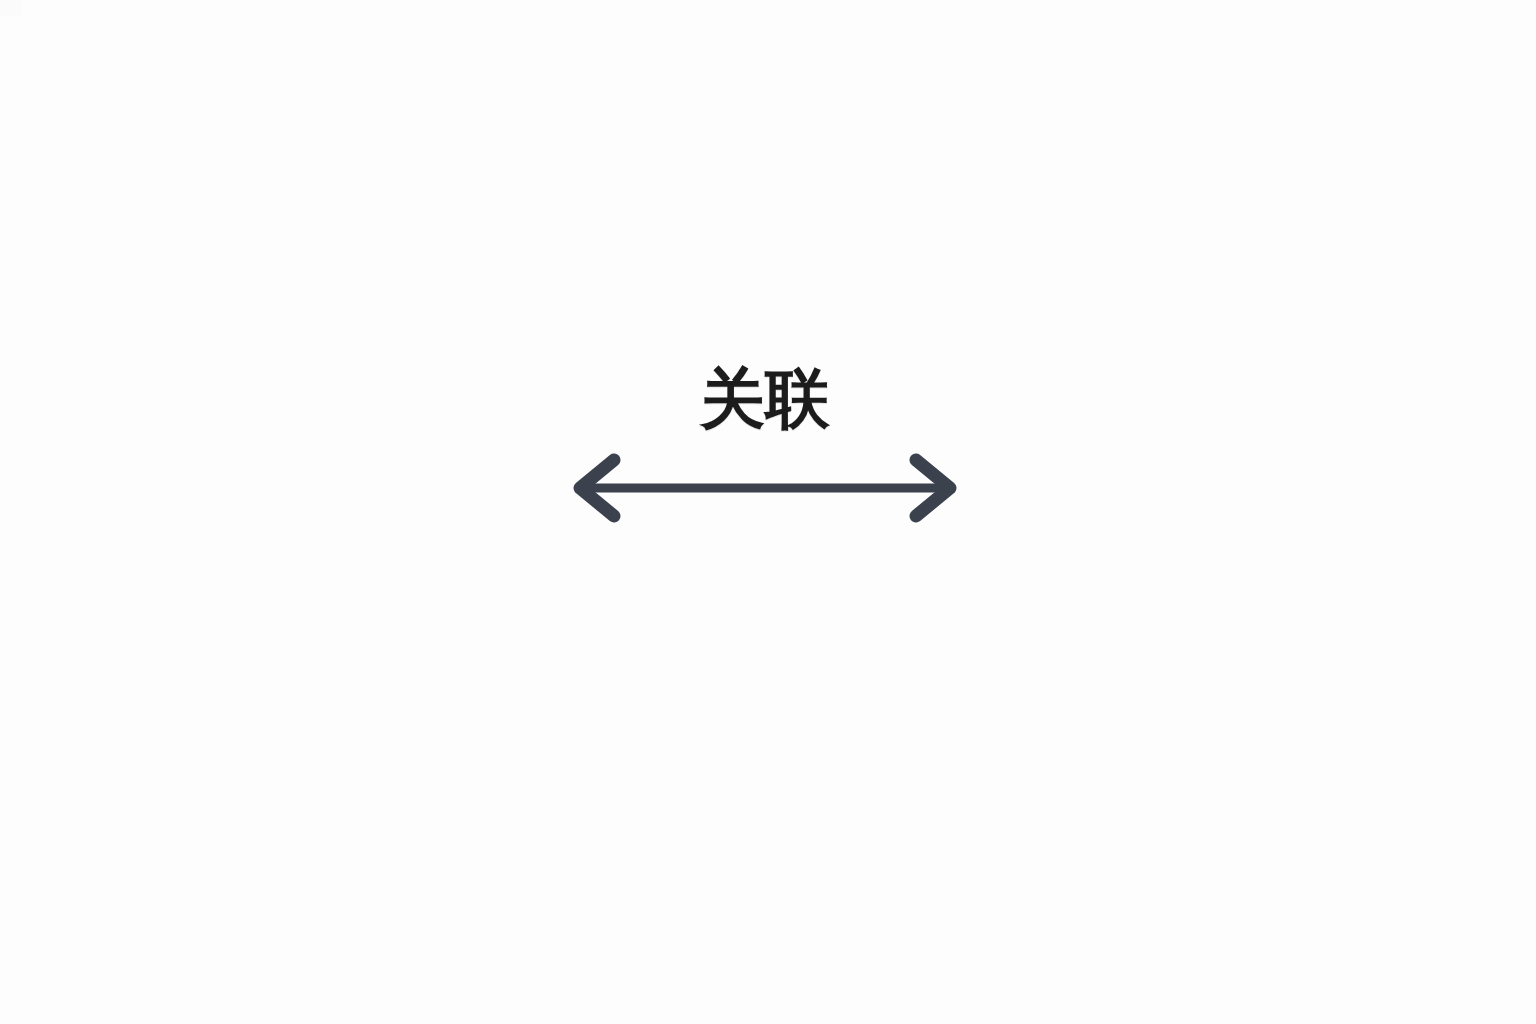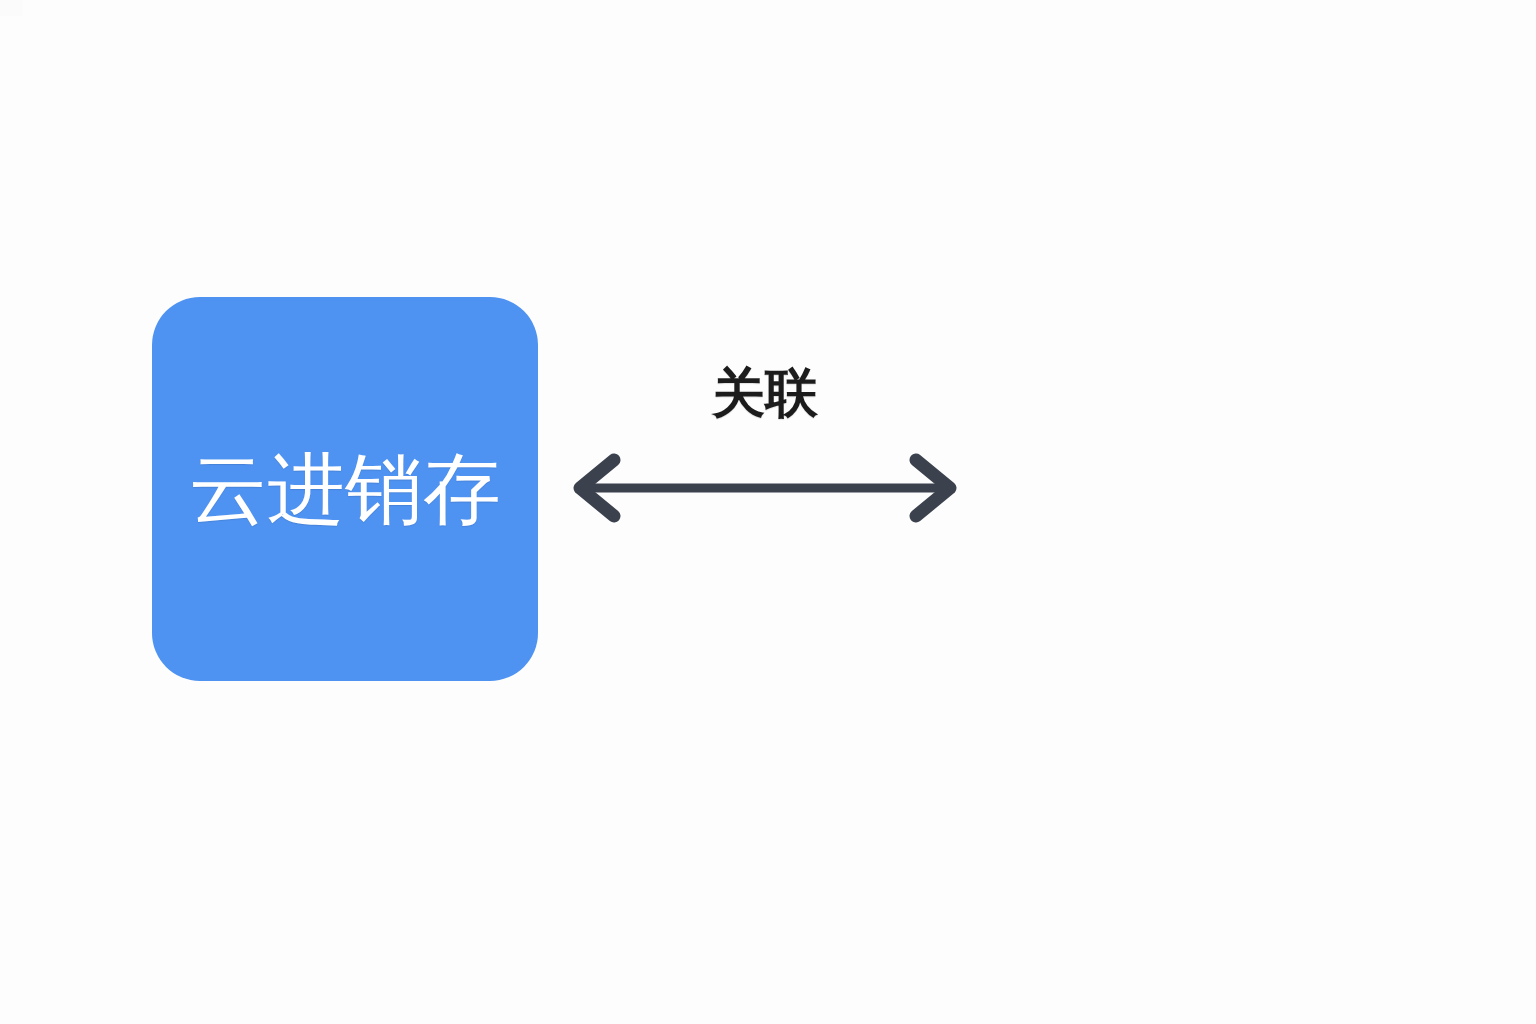--- a/index.html
+++ b/index.html
@@ -76,37 +76,34 @@
     height: 170px;
     overflow: visible;
   }
   .edge-label {
     position: absolute;
     left: 560px;
     top: 366px;
     width: 410px;
     text-align: center;
     color: #1c1c1c;
-    font-size: 53px;
+    font-size: 65px;
     line-height: 1.02;
     font-weight: 700;
     white-space: nowrap;
     text-shadow: 0 1px 1px rgba(0,0,0,0.12);
   }
 </style>
 </head>
 <body>
 
 <div class="canvas">
 
   <div class="corner-tint"></div>
 
-  <div class="node" id="node-left">
-    <span class="node-label">云进销存</span>
-  </div>
 
   <div class="edge-label">关联</div>
 
   <div class="connector">
     <svg viewBox="0 0 410 170" xmlns="http://www.w3.org/2000/svg">
 
       <line x1="26" y1="128" x2="384" y2="128" stroke="#3b424e" stroke-width="9" stroke-linecap="butt"></line>
 
       <polyline points="54,100 20,128 54,156" fill="none" stroke="#3b424e" stroke-width="13" stroke-linecap="round" stroke-linejoin="round"></polyline>
 

